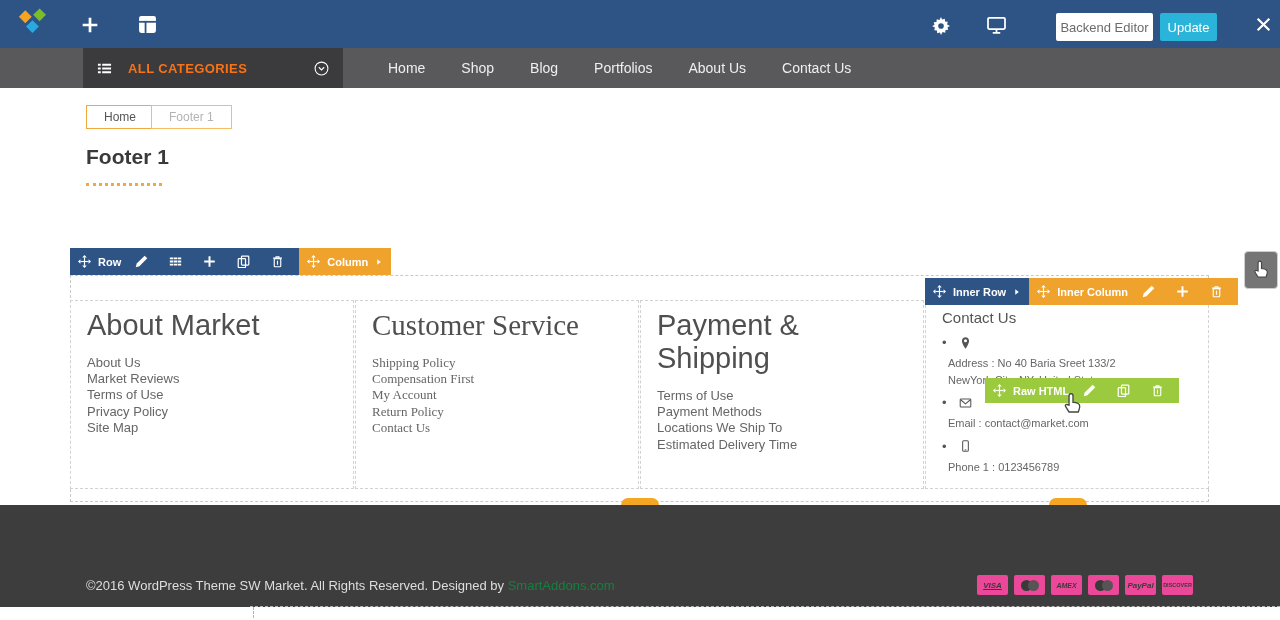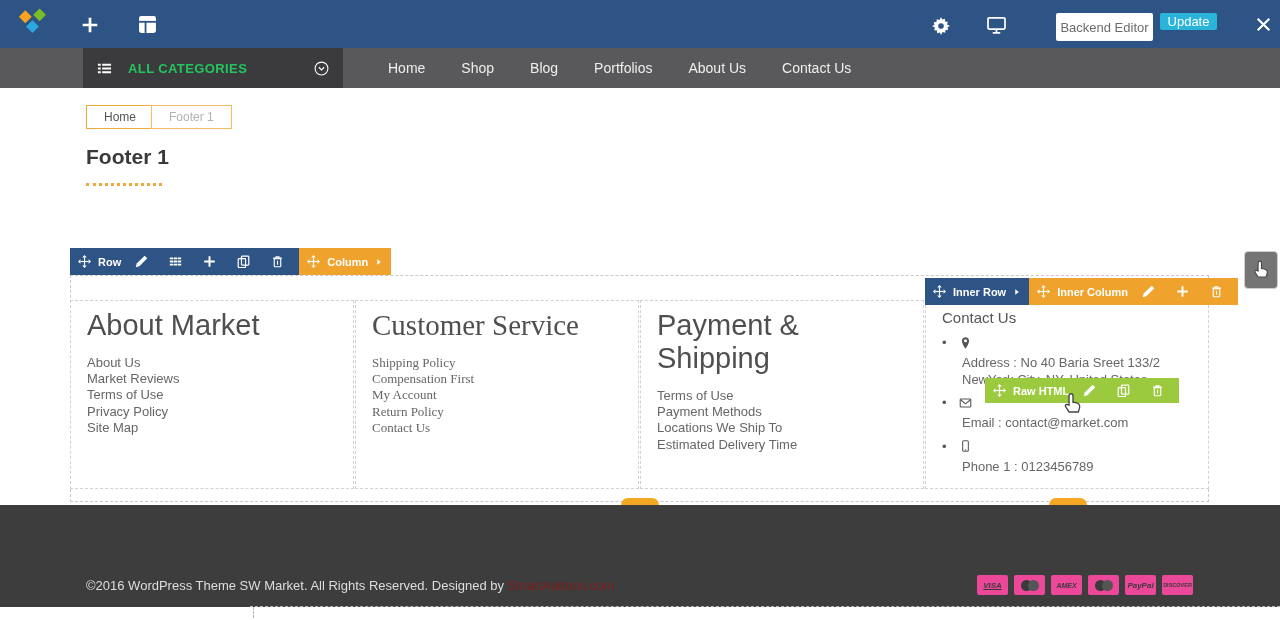--- a/index.html
+++ b/index.html
@@ -16,29 +16,29 @@
   .topbar{left:0;top:0;width:1280px;height:48px;background:#2e5486;}
   .logo{left:18px;top:8px;width:32px;height:31px;}
   .tb-btn{color:#fff;cursor:pointer;}
   .tb-plus{left:81px;top:16px;width:18px;height:18px;}
   .tb-template{left:138px;top:15px;width:19px;height:19px;}
   .tb-gear{left:932px;top:17px;width:18px;height:18px;}
   .tb-monitor{left:986px;top:15px;width:21px;height:20px;}
   .btn{display:flex;align-items:center;justify-content:center;border-radius:2px;
        font-size:13px;cursor:pointer;box-sizing:border-box;}
   .btn-backend{left:1056px;top:13px;width:97px;height:28px;background:#fff;color:#6b6b6b;}
-  .btn-update{left:1160px;top:13px;width:57px;height:17px;background:#2ab4d9;color:#fff;}
+  .btn-update{left:1160px;top:13px;width:57px;height:28px;background:#2ab4d9;color:#fff;}
   .tb-close{left:1255px;top:16px;width:17px;height:17px;}
 
   
   .navbar{left:0;top:48px;width:1280px;height:40px;background:#59595b;}
   .allcat{left:83px;top:0;width:260px;height:40px;background:#3b3b3d;display:flex;
           align-items:center;padding:0 13px;box-sizing:border-box;cursor:pointer;}
   .allcat .ic{width:17px;height:15px;color:#fff;}
-  .allcat-label{color:#22c55e;font-size:13px;font-weight:bold;letter-spacing:.4px;margin-left:15px;flex:1;}
+  .allcat-label{color:#f97316;font-size:13px;font-weight:bold;letter-spacing:.4px;margin-left:15px;flex:1;}
   .allcat-chev{width:19px;height:19px;color:#fff;}
   .menu{left:388px;top:0;height:40px;display:flex;align-items:center;gap:36px;}
   .menu a{color:#efefef;font-size:14px;text-decoration:none;cursor:pointer;white-space:nowrap;}
 
   
   .tab{display:inline-block;border:1px solid #f0a93c;background:#fff;font-size:12px;
        padding:4px 17px;box-sizing:border-box;cursor:pointer;}
   .tab-home{left:86px;top:105px;color:#555;}
   .tab-current{left:151px;top:105px;color:#b3b3b3;border-color:#f5bd64;}
   .page-title{left:86px;top:145px;font-size:21px;font-weight:bold;color:#3a3a3a;}
@@ -67,35 +67,35 @@
 
   .col-title{font-size:29px;line-height:33px;color:#4f4f4f;font-weight:400;margin:0 0 13px 0;}
   .col-links{list-style:none;margin:0;padding:0;}
   .col-links li{font-size:13px;line-height:16.2px;color:#666;cursor:pointer;}
 
   
   .contact-title{font-size:15px;color:#555;margin:0 0 9px 0;font-weight:400;}
   .c-head{display:flex;align-items:center;margin:7px 0 5px 0;height:15px;}
   .c-bullet{color:#555;font-size:13px;line-height:13px;}
   .c-head .ic{width:13px;height:14px;color:#555;margin-left:12px;}
-  .c-line{font-size:13px;line-height:16.5px;color:#666;margin-left:20px;}
+  .c-line{font-size:11px;line-height:16.5px;color:#666;margin-left:6px;}
 
   
   .cursor{left:1062px;top:392px;width:22px;height:25px;z-index:40;}
   .add-bump{top:498px;width:38px;height:7px;background:#f5a623;border-radius:19px 19px 0 0;cursor:pointer;}
   .bump1{left:621px;} .bump2{left:1049px;}
   .side-btn{left:1244px;top:251px;width:34px;height:38px;background:#757575;border:1px solid #cfcfcf;
             border-radius:4px;display:flex;align-items:center;justify-content:center;cursor:pointer;
             box-sizing:border-box;z-index:50;}
   .side-btn .ic{width:19px;height:21px;}
 
   
   .site-footer{left:0;top:505px;width:1280px;height:102px;background:#3d3d3d;z-index:20;}
   .copyright{left:86px;top:578px;font-size:13px;color:#dedede;z-index:21;}
-  .copyright a{color:#7f1d1d;text-decoration:none;cursor:pointer;}
+  .copyright a{color:#15803d;text-decoration:none;cursor:pointer;}
   .payments{left:977px;top:575px;display:flex;gap:6px;z-index:21;}
   .pay{width:31px;height:20px;background:#ec4899;border-radius:2px;display:flex;align-items:center;
        justify-content:center;color:#3a3a3a;font-weight:bold;font-style:italic;font-size:7px;}
   .pay-visa span{text-decoration:underline;font-size:8px;}
   .pay-paypal{font-size:8px;}
   .pay-discover{font-size:5.5px;font-style:normal;}
   .pay .circles{display:flex;}
   .pay .circles i{width:11px;height:11px;border-radius:50%;background:#3a3a3a;display:block;}
   .pay .circles i+i{margin-left:-4px;background:#555;}
   .builder-bottom-line{left:250px;top:606px;width:1030px;border-top:1px dashed #b5b5b5;z-index:25;}

